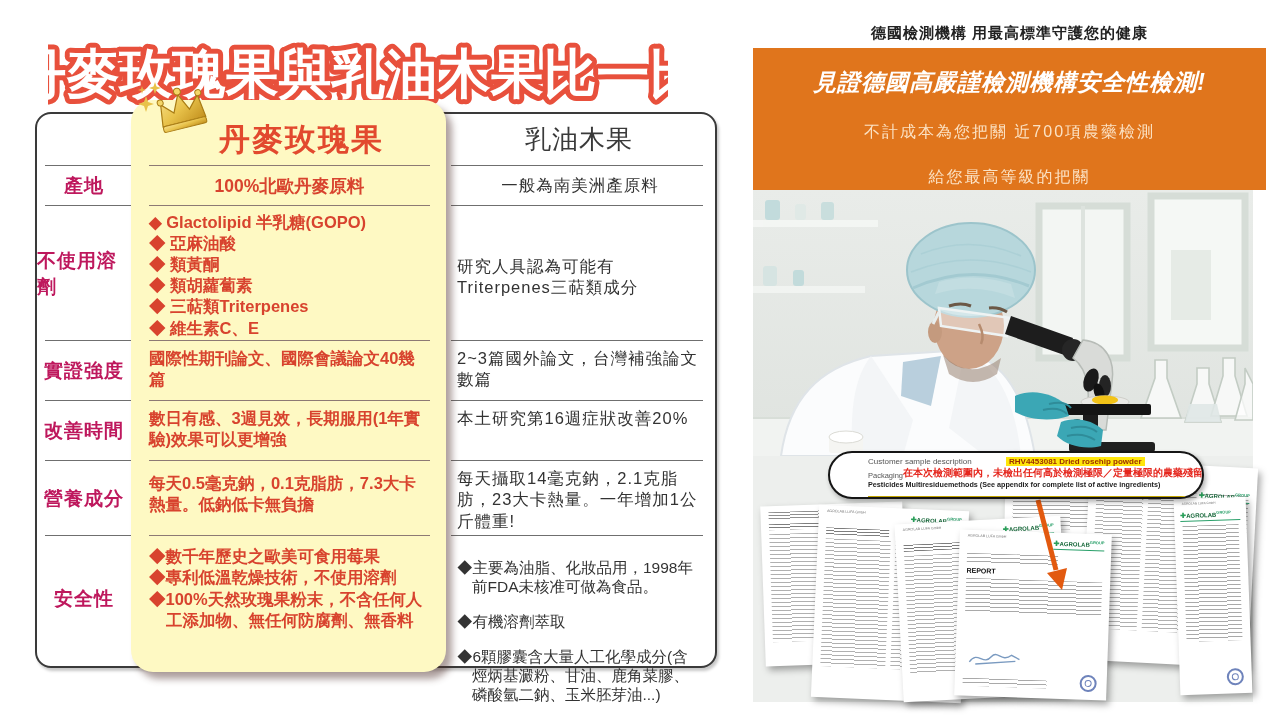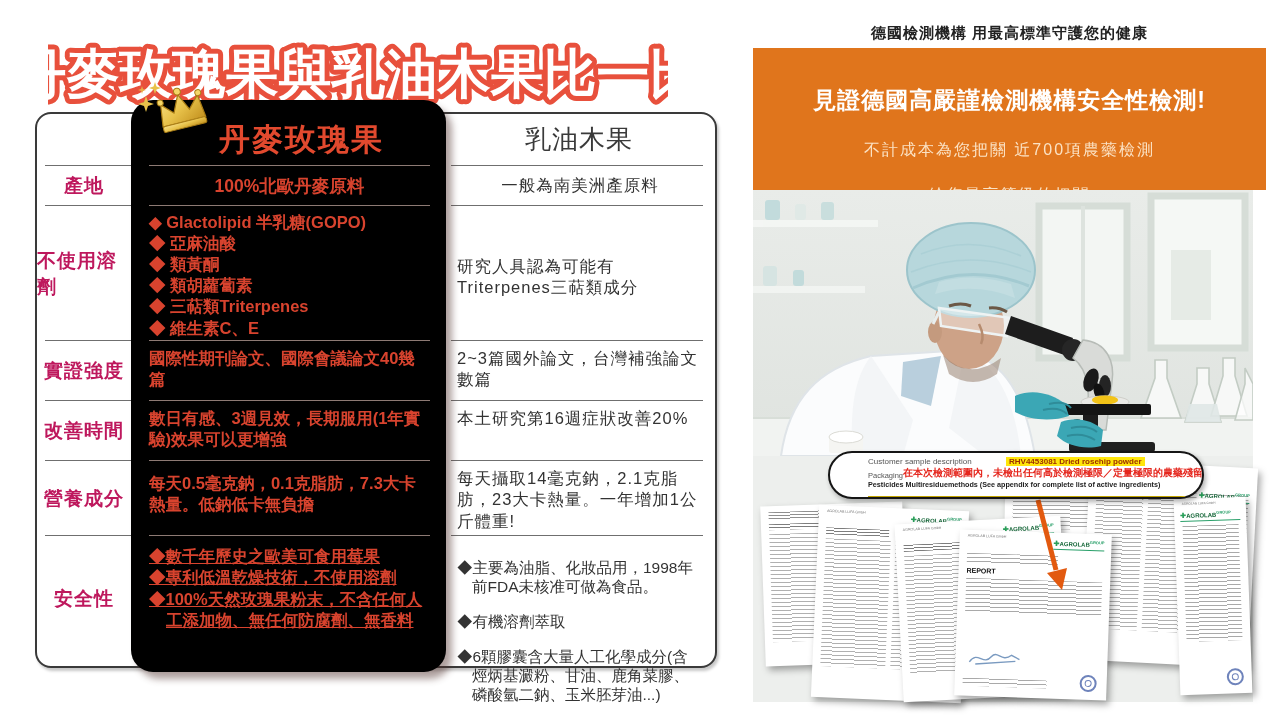--- a/index.html
+++ b/index.html
@@ -21,40 +21,40 @@
   .rcol{position:absolute;left:447px;top:114px;width:264px;height:548px;display:grid;
         grid-template-rows:52px 40px 135px 60px 60px 75px 1fr;}
   .rcol .cell{position:relative;padding:7px 8px 0 10px;font-size:16.5px;color:#333;
               line-height:1.3;letter-spacing:1px;}
   .rcol .cell.dv::after{content:"";position:absolute;left:4px;right:8px;bottom:0;height:1px;background:#6f6f6f;}
   .rcol .r-head{display:flex;align-items:center;justify-content:center;font-size:26px;color:#3a3a3a;padding:0;}
   .rcol .center{display:flex;align-items:center;justify-content:center;text-align:center;padding-top:0;}
   .rcol .vmid{display:flex;align-items:center;}
   .rcol .blt{padding-left:15px;text-indent:-15px;font-size:15.5px;line-height:1.22;letter-spacing:0;margin-top:16px;}
 
-  .pinkpanel{position:absolute;left:131px;top:100px;width:315px;height:572px;background:#000000;
+  .pinkpanel{position:absolute;left:131px;top:100px;width:315px;height:572px;background:#fef9c3;
              border-radius:22px;box-shadow:6px 7px 7px rgba(75,45,40,.45);display:grid;
              grid-template-rows:66px 40px 135px 60px 60px 75px 1fr;}
   .pinkpanel .pcell{position:relative;padding:7px 16px 0 18px;font-size:16.5px;font-weight:bold;
                     color:#d8432e;line-height:1.3;}
   .pinkpanel .pcell.dv::after{content:"";position:absolute;left:18px;right:16px;bottom:0;height:1px;background:#8d7a74;}
   .pinkpanel .p-head{display:flex;align-items:flex-end;justify-content:center;font-size:31px;
                      color:#e2492e;letter-spacing:2px;padding:0 0 6px 26px;}
   .pinkpanel .center{display:flex;align-items:center;justify-content:center;text-align:center;padding-top:0;font-size:17.5px;}
-  .pinkpanel .blt{padding-left:17px;text-indent:-17px;line-height:1.3;text-decoration:underline;}
+  .pinkpanel .blt{padding-left:17px;text-indent:-17px;line-height:1.3;}
   .pinkpanel .ing{font-size:16.5px;line-height:1.28;padding-left:17px;text-indent:-17px;}
 
   .crown{position:absolute;left:136px;top:78px;z-index:5;}
 
   
   .topnote{position:absolute;left:753px;top:24px;width:513px;text-align:center;
            font-size:15px;font-weight:bold;color:#222;letter-spacing:1px;}
   .banner{position:absolute;left:753px;top:48px;width:513px;height:142px;background:#e0751c;
           text-align:center;color:#fff;overflow:hidden;}
-  .b-title{margin-top:37px;font-size:23px;font-weight:bold;letter-spacing:1px;}
+  .b-title{margin-top:19px;font-size:23px;font-weight:bold;letter-spacing:1px;font-style:italic;}
   .b-sub{margin-top:24px;font-size:16px;color:#fbe2c4;letter-spacing:2px;}
   .b-chevron{display:block;margin:4px auto 0;}
 
   .photo{position:absolute;left:753px;top:190px;width:500px;height:266px;overflow:hidden;}
 
   .certs{position:absolute;left:753px;top:456px;width:500px;height:246px;background:#edefed;}
   .doc{position:absolute;background:#fff;box-shadow:3px 4px 7px rgba(0,0,0,.35);overflow:hidden;}
   .doc .head{height:8px;margin:6px 8px 2px;width:46%;background:repeating-linear-gradient(#8f8f8f 0 1px,transparent 1px 3px);}
   .aglogo{position:absolute;top:5px;right:7px;font-size:6px;font-weight:bold;color:#17683a;
           border-bottom:1px solid #2aa06a;padding-bottom:1px;line-height:7px;}

